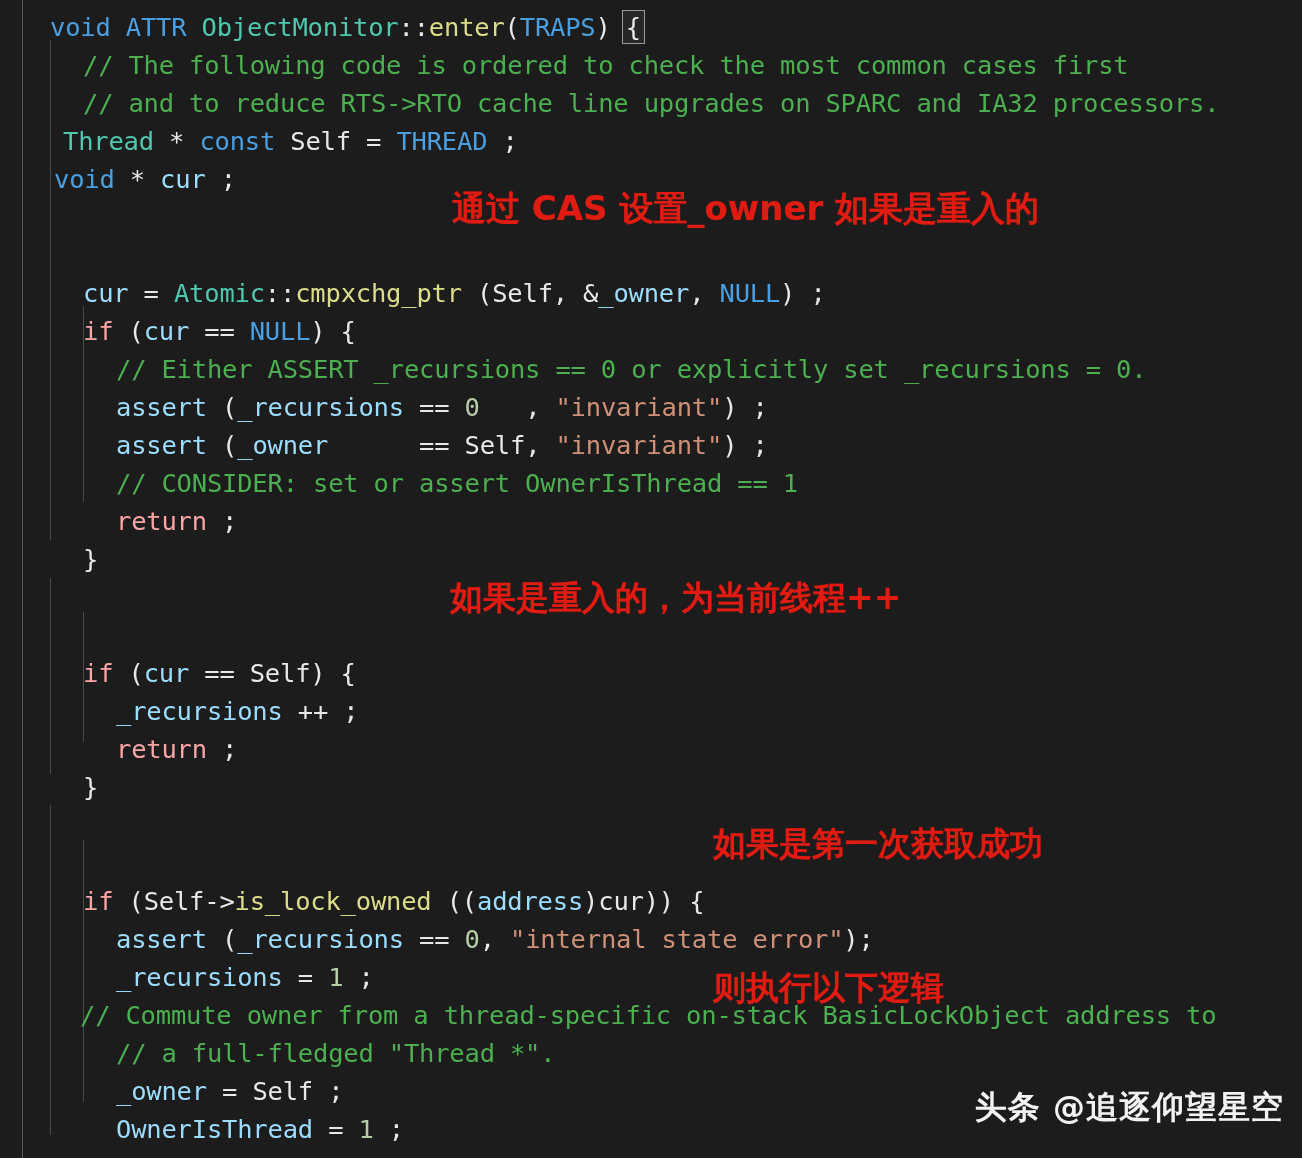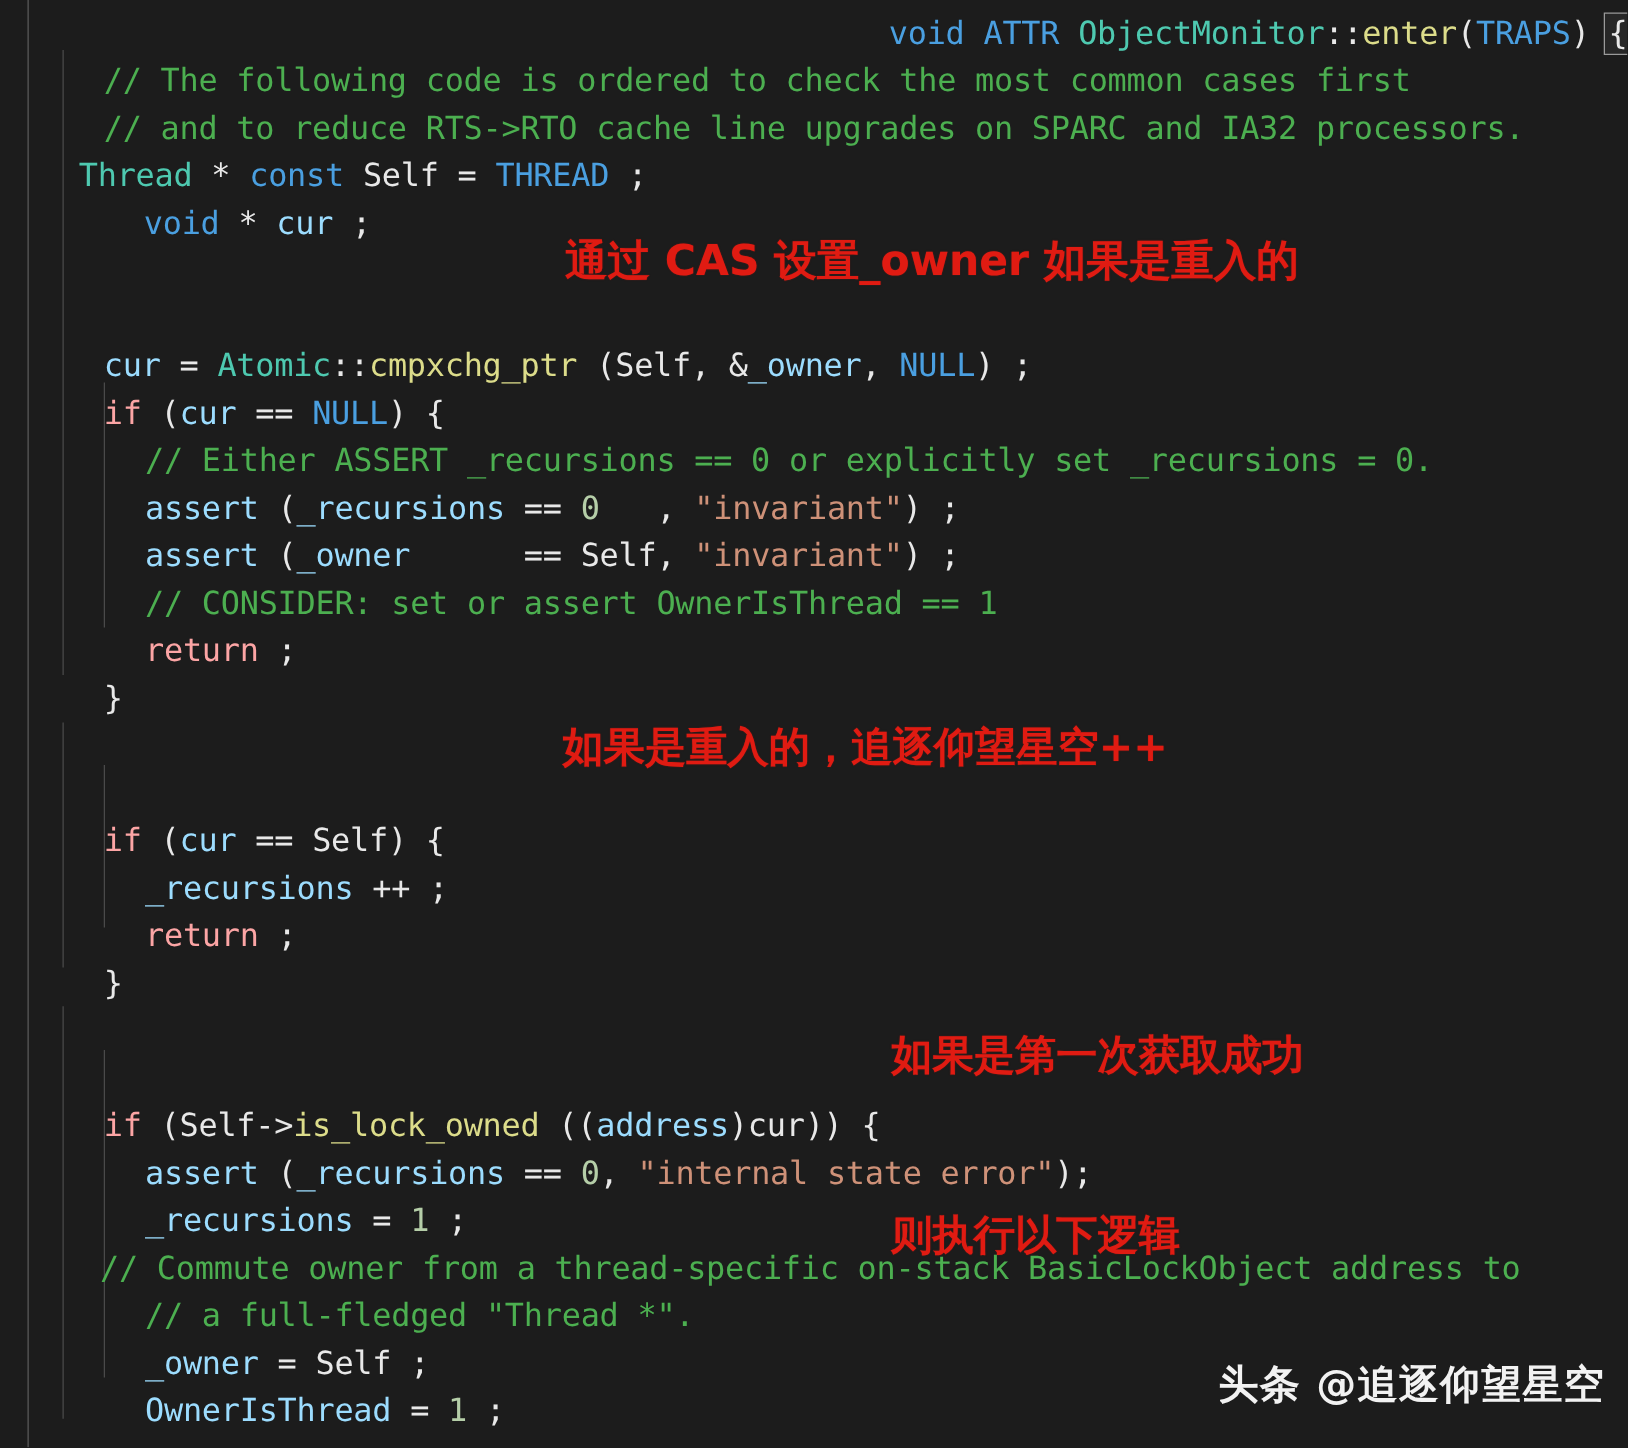--- a/index.html
+++ b/index.html
@@ -104,25 +104,25 @@
   <div id="gutter-rule"></div>
 
   <div class="guide" style="left:50px; top:40px; height:500px;"></div>
   <div class="guide" style="left:83px; top:306px; height:196px;"></div>
   <div class="guide" style="left:50px; top:578px; height:196px;"></div>
   <div class="guide" style="left:83px; top:612px; height:130px;"></div>
   <div class="guide" style="left:50px; top:805px; height:330px;"></div>
   <div class="guide" style="left:83px; top:840px; height:262px;"></div>
 
   <div id="code">
-      <div class="line" style="padding-left: 50px; text-align: right;"><span class="kw">void</span><span class="plain"> </span><span class="kw">ATTR</span><span class="plain"> </span><span class="type">ObjectMonitor</span><span class="plain">::</span><span class="fn">enter</span><span class="plain">(</span><span class="kw">TRAPS</span><span class="plain">) </span><span class="plain brace-hl">{</span></div>
+      <div class="line" style="padding-left: 50px;"><span class="kw">void</span><span class="plain"> </span><span class="kw">ATTR</span><span class="plain"> </span><span class="type">ObjectMonitor</span><span class="plain">::</span><span class="fn">enter</span><span class="plain">(</span><span class="kw">TRAPS</span><span class="plain">) </span><span class="plain brace-hl">{</span></div>
       <div class="line" style="padding-left: 83px;"><span class="cmt">// The following code is ordered to check the most common cases first</span></div>
       <div class="line" style="padding-left: 83px;"><span class="cmt">// and to reduce RTS-&gt;RTO cache line upgrades on SPARC and IA32 processors.</span></div>
       <div class="line" style="padding-left: 63px;"><span class="type">Thread</span><span class="plain"> </span><span class="plain">*</span><span class="plain"> </span><span class="kw">const</span><span class="plain"> </span><span class="plain">Self</span><span class="plain"> = </span><span class="kw">THREAD</span><span class="plain"> ;</span></div>
-      <div class="line" style="padding-left: 83px; margin-left: 32px;"><span class="kw">void</span><span class="plain"> </span><span class="plain">*</span><span class="plain"> </span><span class="var">cur</span><span class="plain"> ;</span></div>
+      <div class="line" style="padding-left: 54px;"><span class="kw">void</span><span class="plain"> </span><span class="plain">*</span><span class="plain"> </span><span class="var">cur</span><span class="plain"> ;</span></div>
       <div class="line" style="padding-left: 50px;">&nbsp;</div>
       <div class="line" style="padding-left: 50px;">&nbsp;</div>
       <div class="line" style="padding-left: 83px;"><span class="var">cur</span><span class="plain"> = </span><span class="type">Atomic</span><span class="plain">::</span><span class="fn">cmpxchg_ptr</span><span class="plain"> (</span><span class="plain">Self</span><span class="plain">, &amp;</span><span class="var">_owner</span><span class="plain">, </span><span class="kw">NULL</span><span class="plain">) ;</span></div>
       <div class="line" style="padding-left: 83px;"><span class="ctrl">if</span><span class="plain"> (</span><span class="var">cur</span><span class="plain"> == </span><span class="kw">NULL</span><span class="plain">) {</span></div>
       <div class="line" style="padding-left: 116px;"><span class="cmt">// Either ASSERT _recursions == 0 or explicitly set _recursions = 0.</span></div>
       <div class="line" style="padding-left: 116px;"><span class="var">assert</span><span class="plain"> (</span><span class="var">_recursions</span><span class="plain"> == </span><span class="num">0</span><span class="plain">   , </span><span class="str">"invariant"</span><span class="plain">) ;</span></div>
       <div class="line" style="padding-left: 116px;"><span class="var">assert</span><span class="plain"> (</span><span class="var">_owner</span><span class="plain">      == </span><span class="plain">Self</span><span class="plain">, </span><span class="str">"invariant"</span><span class="plain">) ;</span></div>
       <div class="line" style="padding-left: 116px;"><span class="cmt">// CONSIDER: set or assert OwnerIsThread == 1</span></div>
       <div class="line" style="padding-left: 116px;"><span class="ctrl">return</span><span class="plain"> ;</span></div>
       <div class="line" style="padding-left: 83px;"><span class="plain">}</span></div>
@@ -138,21 +138,21 @@
       <div class="line" style="padding-left: 116px;"><span class="var">assert</span><span class="plain"> (</span><span class="var">_recursions</span><span class="plain"> == </span><span class="num">0</span><span class="plain">, </span><span class="str">"internal state error"</span><span class="plain">);</span></div>
       <div class="line" style="padding-left: 116px;"><span class="var">_recursions</span><span class="plain"> = </span><span class="num">1</span><span class="plain"> ;</span></div>
       <div class="line" style="padding-left: 80px;"><span class="cmt">// Commute owner from a thread-specific on-stack BasicLockObject address to</span></div>
       <div class="line" style="padding-left: 116px;"><span class="cmt">// a full-fledged "Thread *".</span></div>
       <div class="line" style="padding-left: 116px;"><span class="var">_owner</span><span class="plain"> = </span><span class="plain">Self</span><span class="plain"> ;</span></div>
       <div class="line" style="padding-left: 116px;"><span class="var">OwnerIsThread</span><span class="plain"> = </span><span class="num">1</span><span class="plain"> ;</span></div>
     </div>
 
   <div class="annot" id="annot-cas">通过 CAS 设置_owner 如果是重入的</div>
 
-  <div class="annot" id="annot-reent">如果是重入的，追逐仰望星空++</div>
+  <div class="annot" id="annot-reent">如果是重入的，为当前线程++</div>
 
   <div class="annot" id="annot-first">
     <div>如果是第一次获取成功</div>
     <div>则执行以下逻辑</div>
   </div>
 
   <div id="watermark">头条 @追逐仰望星空</div>
 </div>
 
 </body></html>

